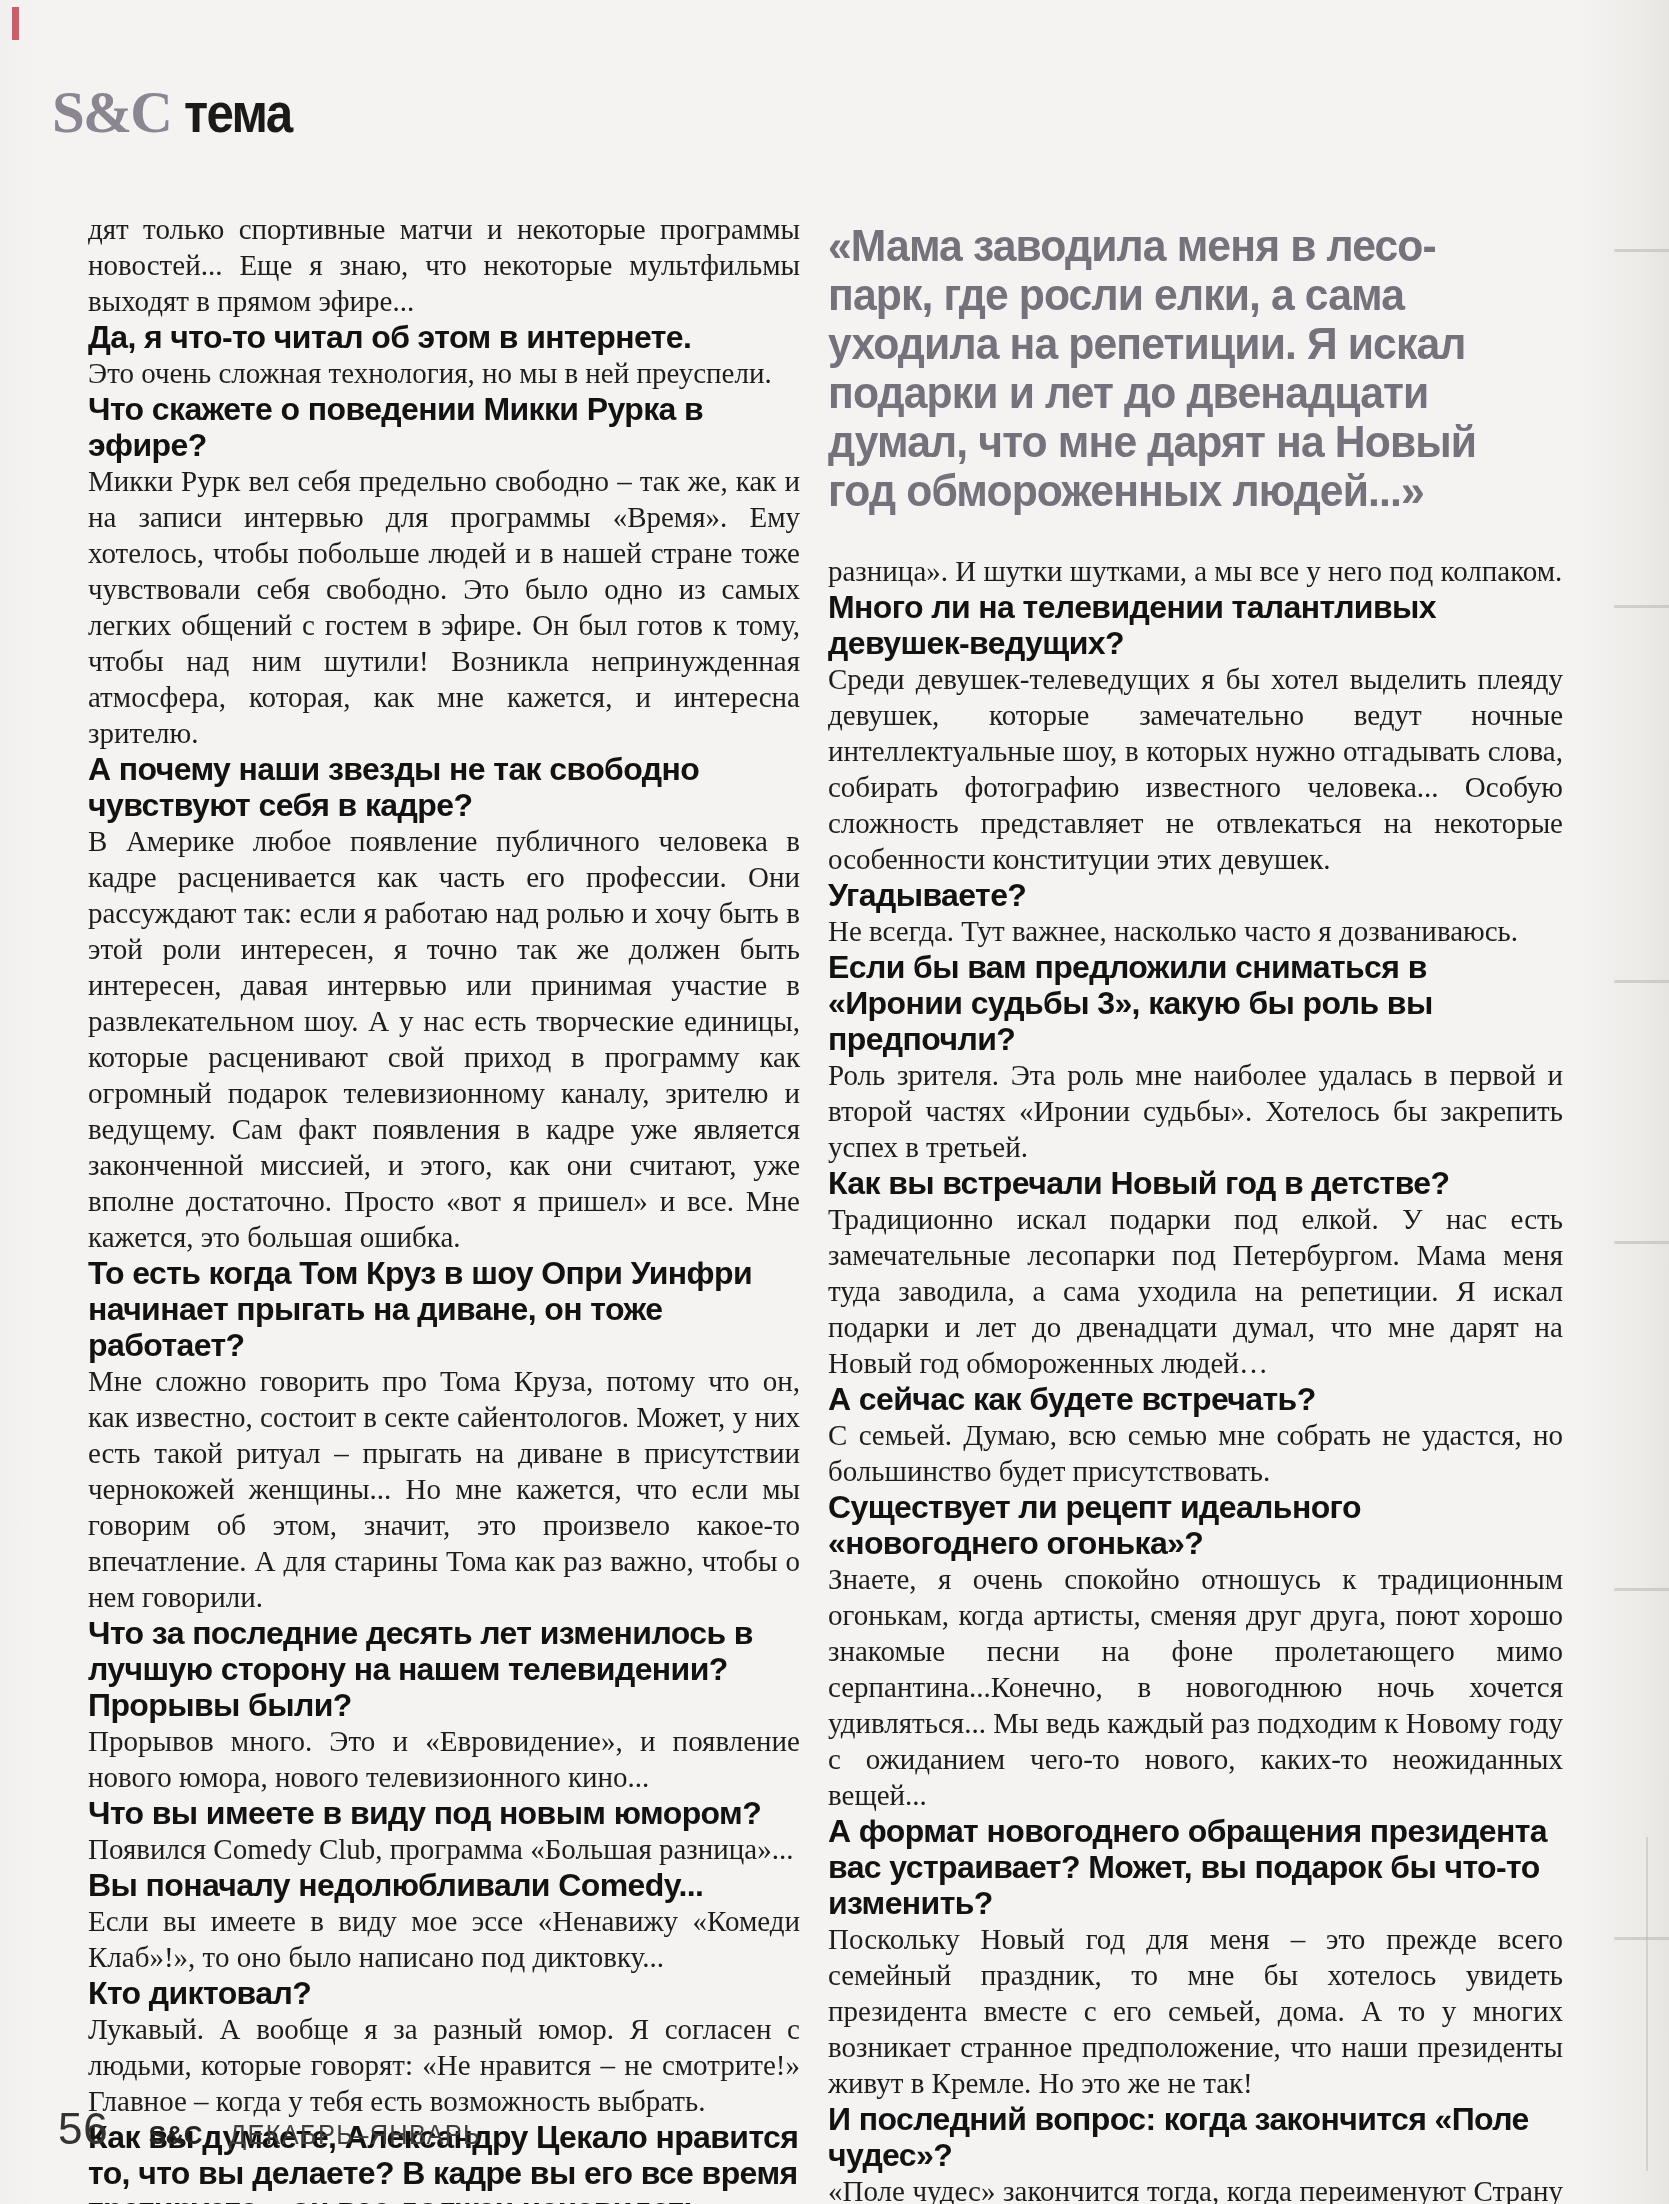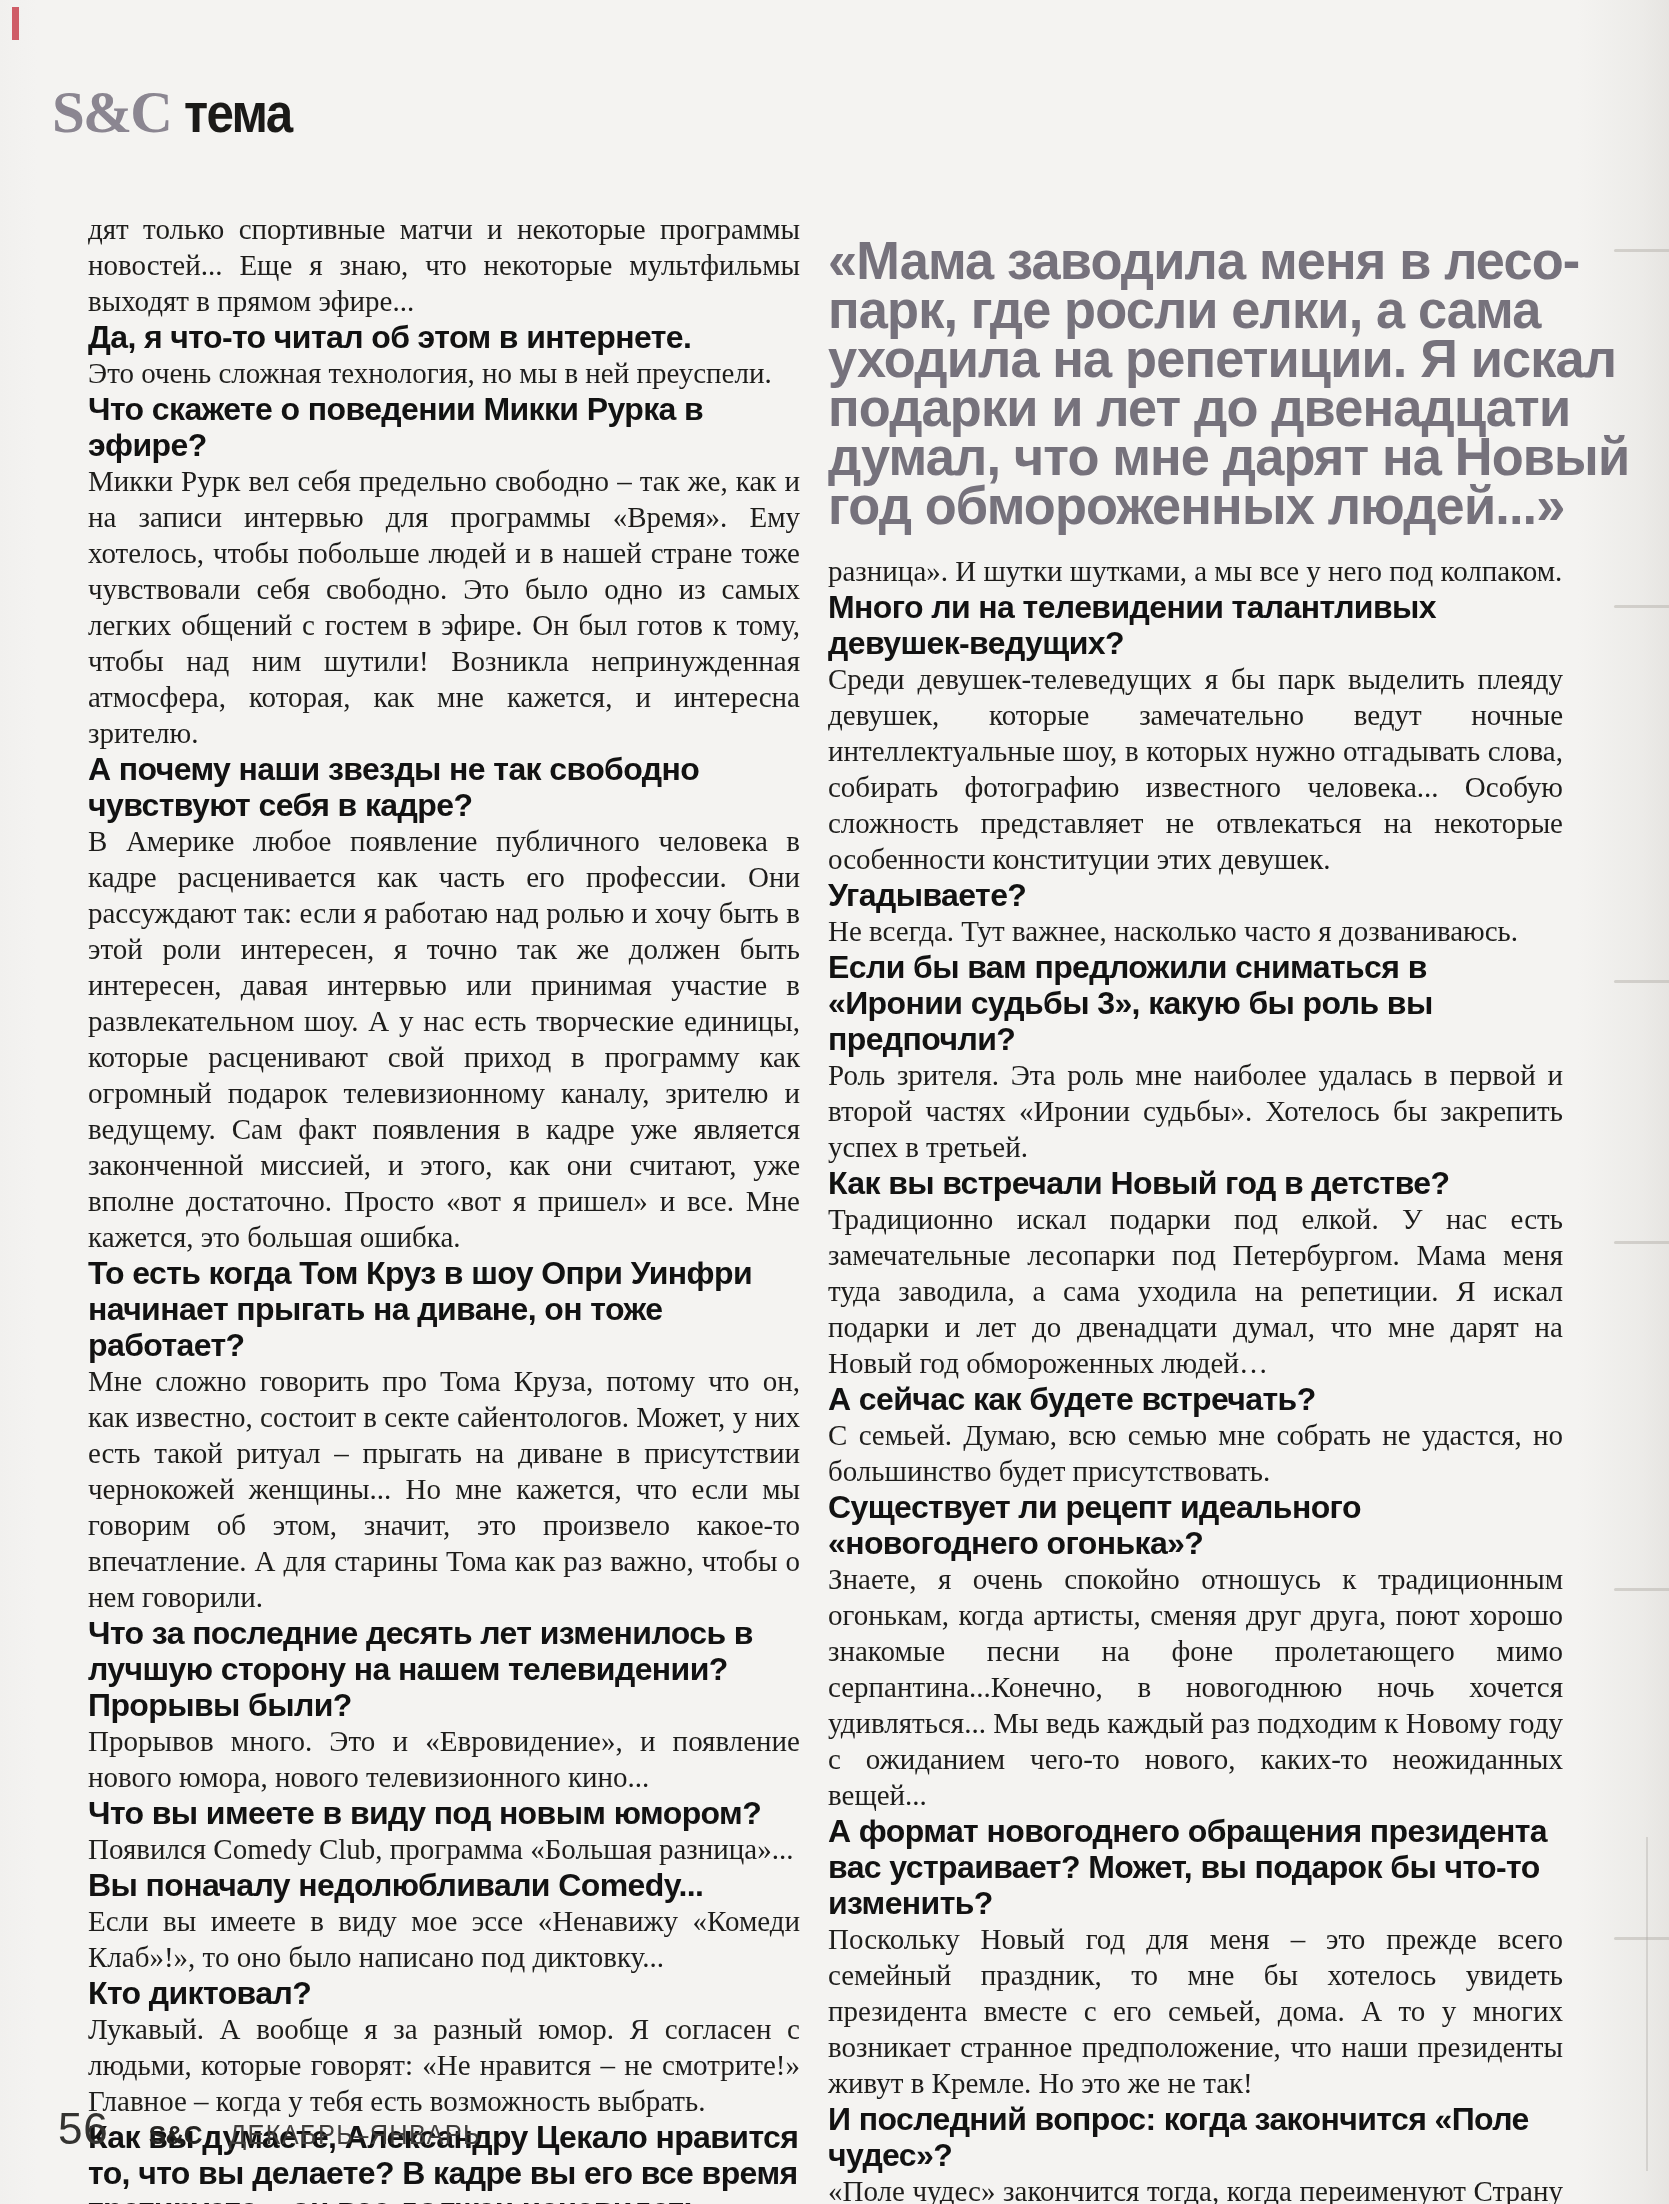--- a/index.html
+++ b/index.html
@@ -32,23 +32,23 @@
   .col-left{left:88px;top:211px;width:712px;}
   .col-right{left:828px;top:553px;width:735px;}
   .col p{margin:0;}
   .col p.a{text-align:justify;}
   .col p.q{
     font-family:"Liberation Sans",sans-serif;font-weight:700;color:#121212;
     font-size:32px;letter-spacing:-0.6px;text-align:left;
   }
 
   .pull-quote{
-    position:absolute;left:828px;top:236px;width:686px;
+    position:absolute;left:828px;top:221px;width:686px;
     font-family:"Liberation Sans",sans-serif;font-weight:700;
-    font-size:54px;line-height:49px;color:#76727c;letter-spacing:-0.9px;
+    font-size:44px;line-height:49px;color:#76727c;letter-spacing:-0.9px;
   }
   .pull-quote .quote-line{white-space:nowrap;transform:scaleX(.97);transform-origin:left top;}
 
   .footer{position:absolute;left:58px;top:2104px;display:flex;align-items:baseline;gap:27px;
     font-family:"Liberation Sans",sans-serif;color:#3a3937;}
   .footer .pagenum{font-size:44px;font-weight:400;color:#343331;letter-spacing:0.9px;}
   .footer .flogo{font-size:26px;font-weight:700;color:#262523;margin-left:13px;letter-spacing:-0.5px;}
   .footer .issue{font-size:27px;font-weight:400;color:#413f3d;letter-spacing:1.4px;transform:scaleX(.94);transform-origin:left bottom;}
 </style>
 </head>
@@ -88,21 +88,21 @@
       <p class="q">Вы поначалу недолюбливали Comedy...</p>
       <p class="a">Если вы имеете в виду мое эссе «Ненавижу «Комеди Клаб»!», то оно было написано под диктовку...</p>
       <p class="q">Кто диктовал?</p>
       <p class="a">Лукавый. А вообще я за разный юмор. Я согласен с людьми, которые говорят: «Не нравится – не смотрите!» Главное – когда у тебя есть возможность выбрать.</p>
       <p class="q">Как вы думаете, Александру Цекало нравится то, что вы делаете? В кадре вы его все время третируете – он вас должен ненавидеть...</p>
       <p class="a">Александр – артист и тонкий художник. О наших отношениях нельзя судить по программе «Прожекторперисхилтон», потому что есть программы, в которых он является продюсером – «Южное Бутово», например, или «Большая</p>
     </div>
   <div class="col col-right">
       <p class="a">разница». И шутки шутками, а мы все у него под колпаком.</p>
       <p class="q">Много ли на телевидении талантливых девушек-ведущих?</p>
-      <p class="a">Среди девушек-телеведущих я бы парк выделить плеяду девушек, которые замечательно ведут ночные интеллектуальные шоу, в которых нужно отгадывать слова, собирать фотографию известного человека... Особую сложность представляет не отвлекаться на некоторые особенности конституции этих девушек.</p>
+      <p class="a">Среди девушек-телеведущих я бы хотел выделить плеяду девушек, которые замечательно ведут ночные интеллектуальные шоу, в которых нужно отгадывать слова, собирать фотографию известного человека... Особую сложность представляет не отвлекаться на некоторые особенности конституции этих девушек.</p>
       <p class="q">Угадываете?</p>
       <p class="a">Не всегда. Тут важнее, насколько часто я дозваниваюсь.</p>
       <p class="q">Если бы вам предложили сниматься в «Иронии судьбы 3», какую бы роль вы предпочли?</p>
       <p class="a">Роль зрителя. Эта роль мне наиболее удалась в первой и второй частях «Иронии судьбы». Хотелось бы закрепить успех в третьей.</p>
       <p class="q">Как вы встречали Новый год в детстве?</p>
       <p class="a">Традиционно искал подарки под елкой. У нас есть замечательные лесопарки под Петербургом. Мама меня туда заводила, а сама уходила на репетиции. Я искал подарки и лет до двенадцати думал, что мне дарят на Новый год обмороженных людей…</p>
       <p class="q">А сейчас как будете встречать?</p>
       <p class="a">С семьей. Думаю, всю семью мне собрать не удастся, но большинство будет присутствовать.</p>
       <p class="q">Существует ли рецепт идеального «новогоднего огонька»?</p>
       <p class="a">Знаете, я очень спокойно отношусь к традиционным огонькам, когда артисты, сменяя друг друга, поют хорошо знакомые песни на фоне пролетающего мимо серпантина...Конечно, в новогоднюю ночь хочется удивляться... Мы ведь каждый раз подходим к Новому году с ожиданием чего-то нового, каких-то неожиданных вещей...</p>

